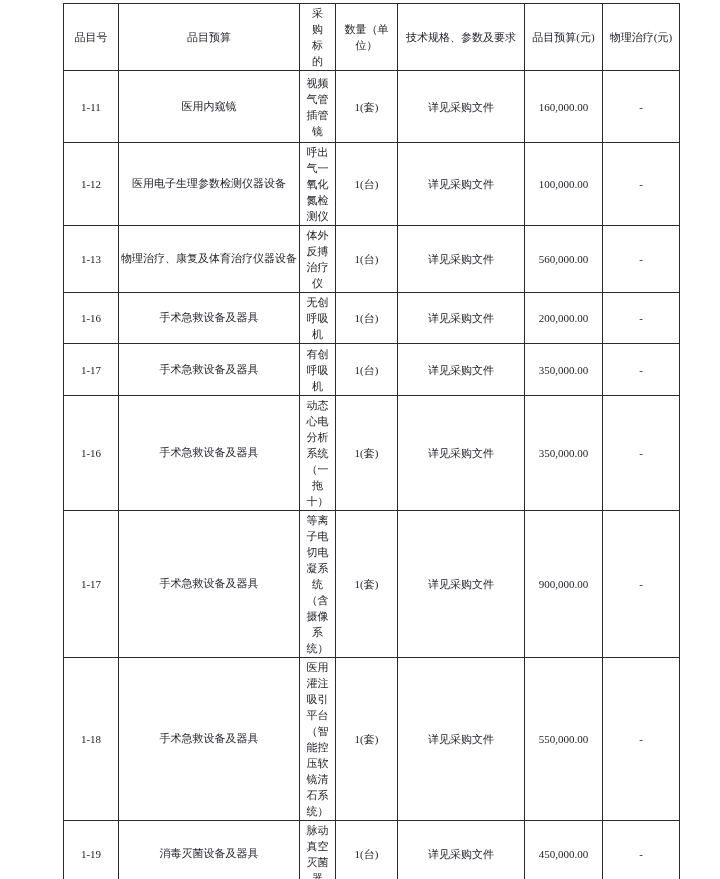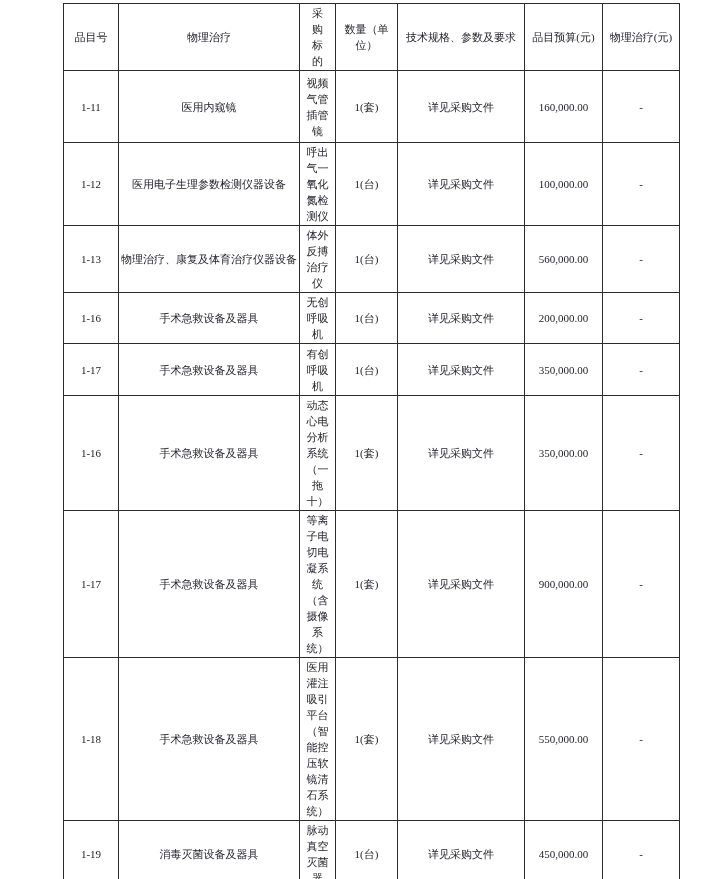--- a/index.html
+++ b/index.html
@@ -28,21 +28,21 @@
   col.c0{width:55px}
   col.c1{width:179px}
   col.c2{width:36px}
   col.c3{width:62px}
   col.c4{width:127px}
   col.c5{width:78px}
   col.c6{width:77px}
   
   th.c2, td.c2{white-space:pre-line;padding:1px 0;}
   th.c3{white-space:pre-line;}
-  td.c1{white-space:nowrap;padding:1px 1px;}
+  td.c1{white-space:nowrap;padding:1px 1px;font-family:Liberation Mono, monospace;}
   td.c5{text-align:right;padding-right:5px;}
   td.c6{text-align:right;padding-right:8px;}
   
   thead tr{height:65px;}
   tbody tr:nth-child(1){height:72px;}
   tbody tr:nth-child(2){height:80px;}
   tbody tr:nth-child(3){height:66px;}
   tbody tr:nth-child(4){height:49px;}
   tbody tr:nth-child(5){height:52px;}
   tbody tr:nth-child(6){height:113px;}
@@ -60,21 +60,21 @@
         <col class="c1">
         <col class="c2">
         <col class="c3">
       <col class="c4">
         <col class="c5">
         <col class="c6">
     </colgroup>
     <thead>
       <tr>
           <th class="c0">品目号</th>
-          <th class="c1">物理治疗</th>
+          <th class="c1">品目预算</th>
           <th class="c2">采
 购
 标
 的</th>
           <th class="c3">数量（单
 位）</th>
           <th class="c4">技术规格、参数及要求</th>
           <th class="c5">品目预算(元)</th>
           <th class="c6">物理治疗(元)</th>
         </tr>

